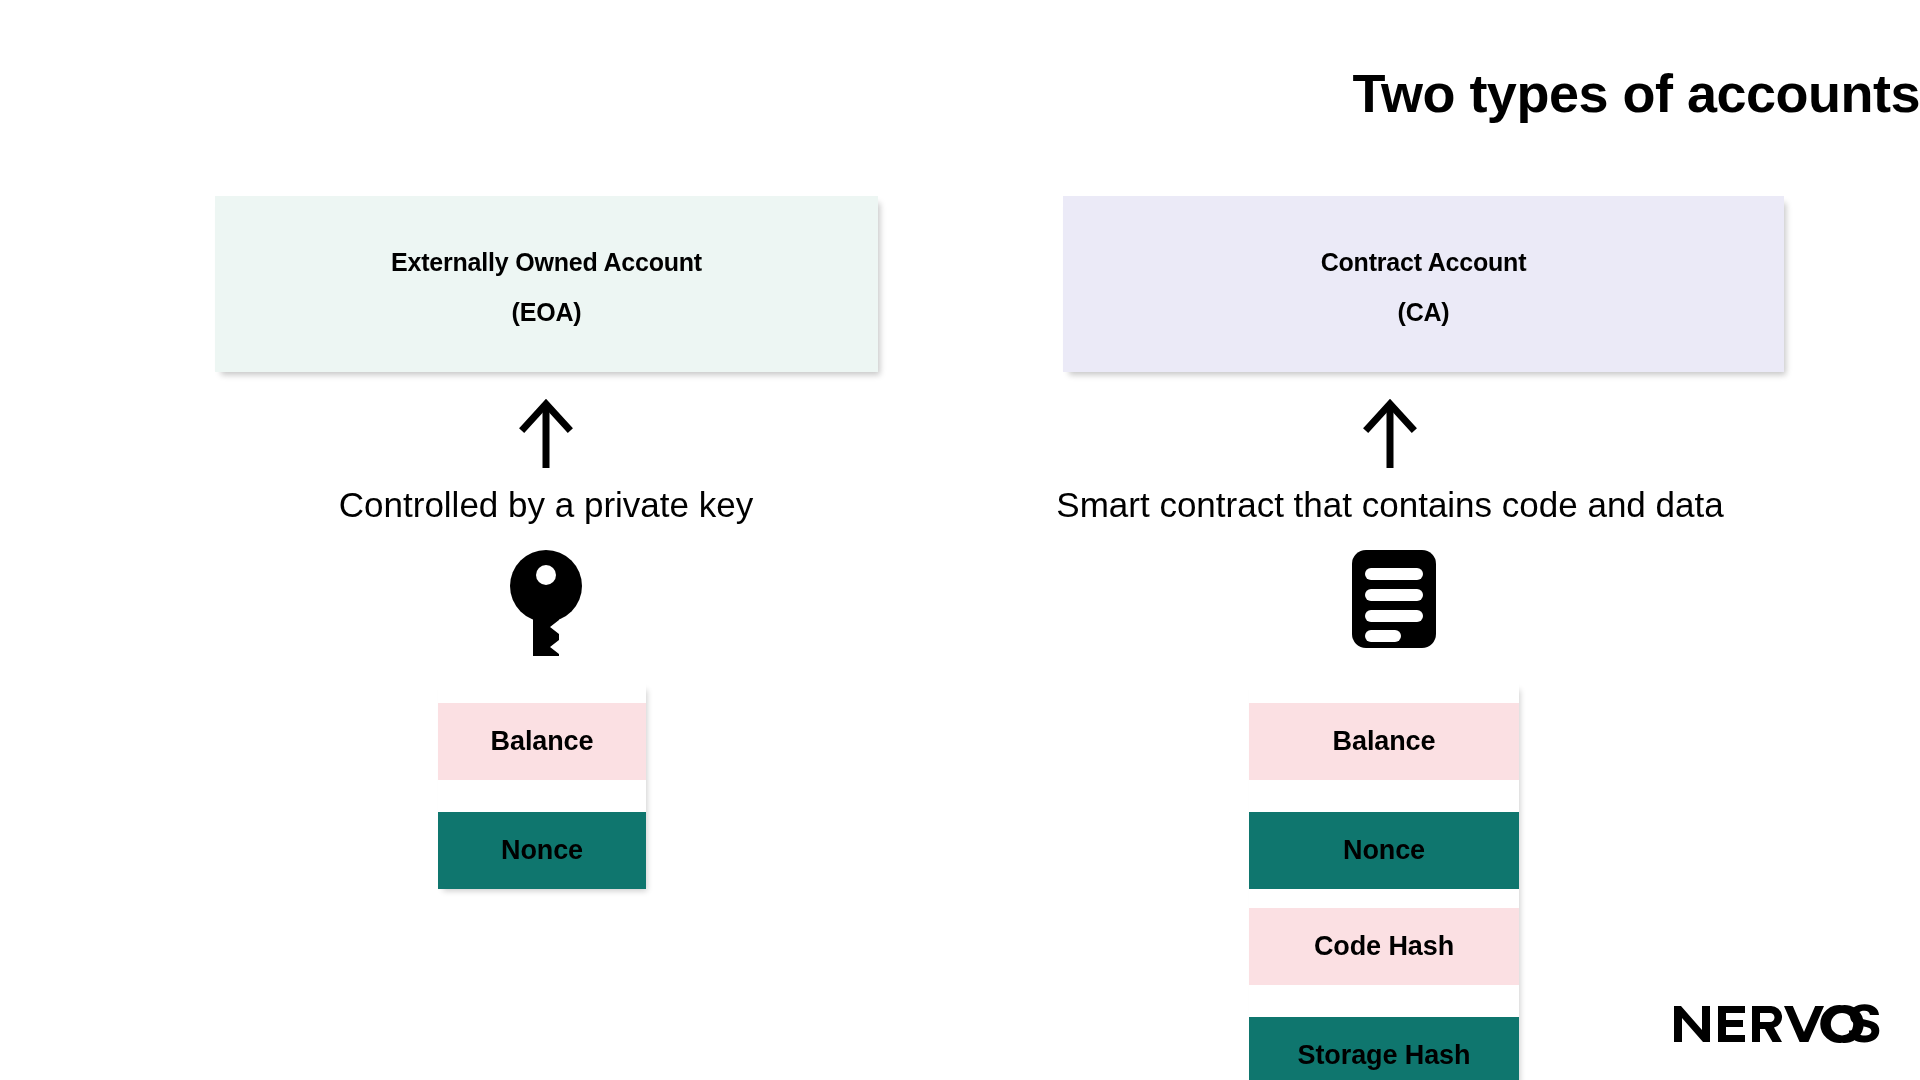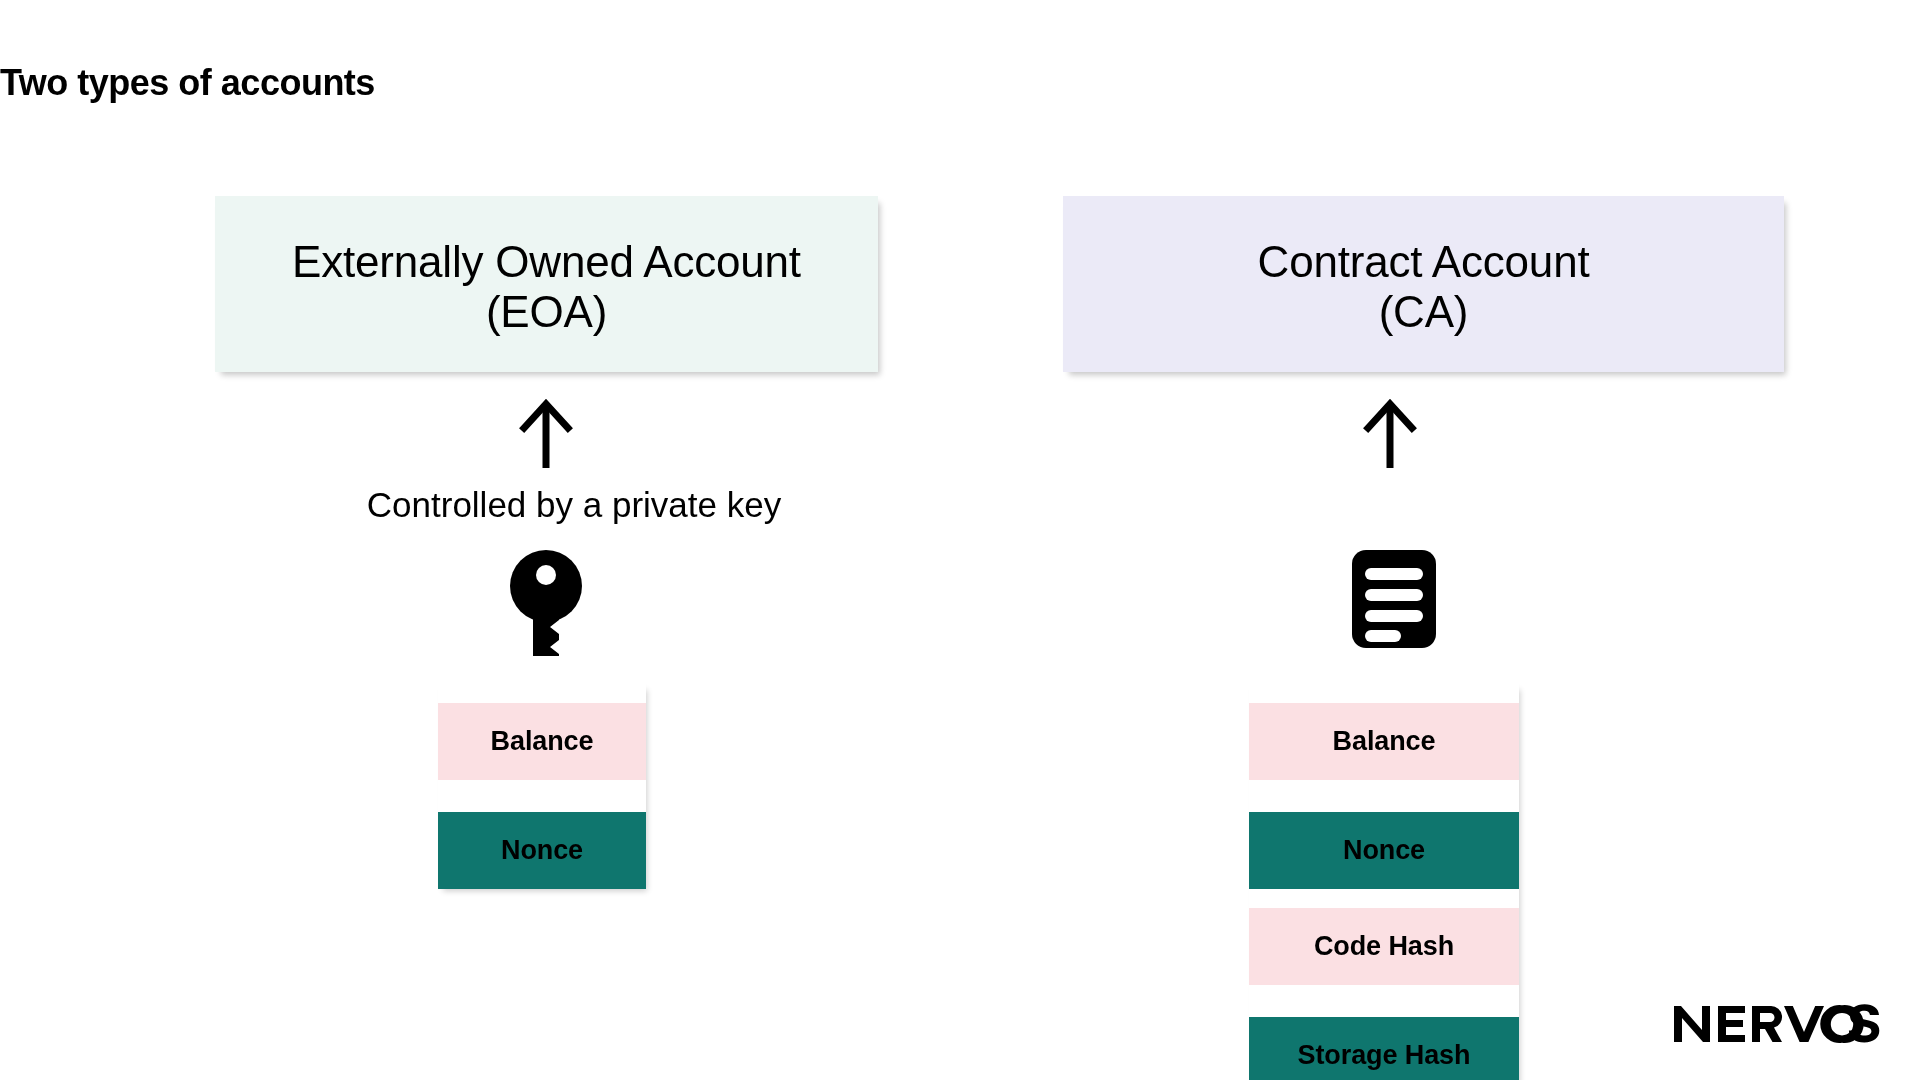--- a/index.html
+++ b/index.html
@@ -24,22 +24,22 @@
     background: #ffffff;
     overflow: hidden;
   }
 
   
   .slide-title {
     position: absolute;
     top: 62px;
     left: 0;
     width: 1920px;
-    text-align: left;
-    font-size: 36px;
+    text-align: right;
+    font-size: 54px;
     font-weight: bold;
     letter-spacing: -0.5px;
     color: #000;
     white-space: nowrap;
   }
 
   
   .account-card {
     position: absolute;
     top: 196px;
@@ -59,22 +59,22 @@
   .account-card-inner {
     height: 100%;
     display: flex;
     flex-direction: column;
     align-items: center;
     justify-content: center;
     padding-top: 6px;
     box-sizing: border-box;
   }
   .account-card-line {
-    font-size: 44px;
-    font-weight: normal;
+    font-size: 25px;
+    font-weight: bold;
     line-height: 50px;
     letter-spacing: -0.2px;
     white-space: nowrap;
   }
 
   
   .up-arrow {
     position: absolute;
     top: 398px;
     width: 60px;
@@ -86,21 +86,21 @@
   
   .caption {
     position: absolute;
     top: 485px;
     font-size: 35px;
     font-weight: 400;
     color: #000;
     white-space: nowrap;
     text-align: center;
   }
-  .caption.eoa { left: 0;    width: 1092px; margin-left: 28px; }
+  .caption.eoa { left: 0;    width: 1092px; }
   .caption.ca  { left: 1000px; width: 780px; }
 
   
   .glyph-icon {
     position: absolute;
     top: 548px;
   }
   .glyph-icon.key { left: 500px;  width: 92px; height: 108px; }
   .glyph-icon.doc { left: 1348px; width: 92px; height: 102px; }
 
@@ -191,20 +191,21 @@
     </div>
   </div>
 
   <div class="up-arrow ca">
     <svg width="60" height="72" viewBox="0 0 60 72" aria-hidden="true">
       <line x1="30" y1="70" x2="30" y2="8" stroke="#000" stroke-width="7"></line>
       <polyline points="8,30 30,6 52,30" fill="none" stroke="#000" stroke-width="7" stroke-linecap="square" stroke-linejoin="miter"></polyline>
     </svg>
   </div>
 
+  <div class="caption ca">Smart contract that contains code and data</div>
 
   <div class="glyph-icon doc">
     <svg width="92" height="102" viewBox="0 0 92 102" aria-hidden="true">
       <rect x="4" y="2" width="84" height="98" rx="14" ry="14" fill="#000"></rect>
       <rect x="17" y="20" width="58" height="12" rx="6" ry="6" fill="#fff"></rect>
       <rect x="17" y="41" width="58" height="12" rx="6" ry="6" fill="#fff"></rect>
       <rect x="17" y="62" width="58" height="12" rx="6" ry="6" fill="#fff"></rect>
       <rect x="17" y="82" width="36" height="12" rx="6" ry="6" fill="#fff"></rect>
     </svg>
   </div>

